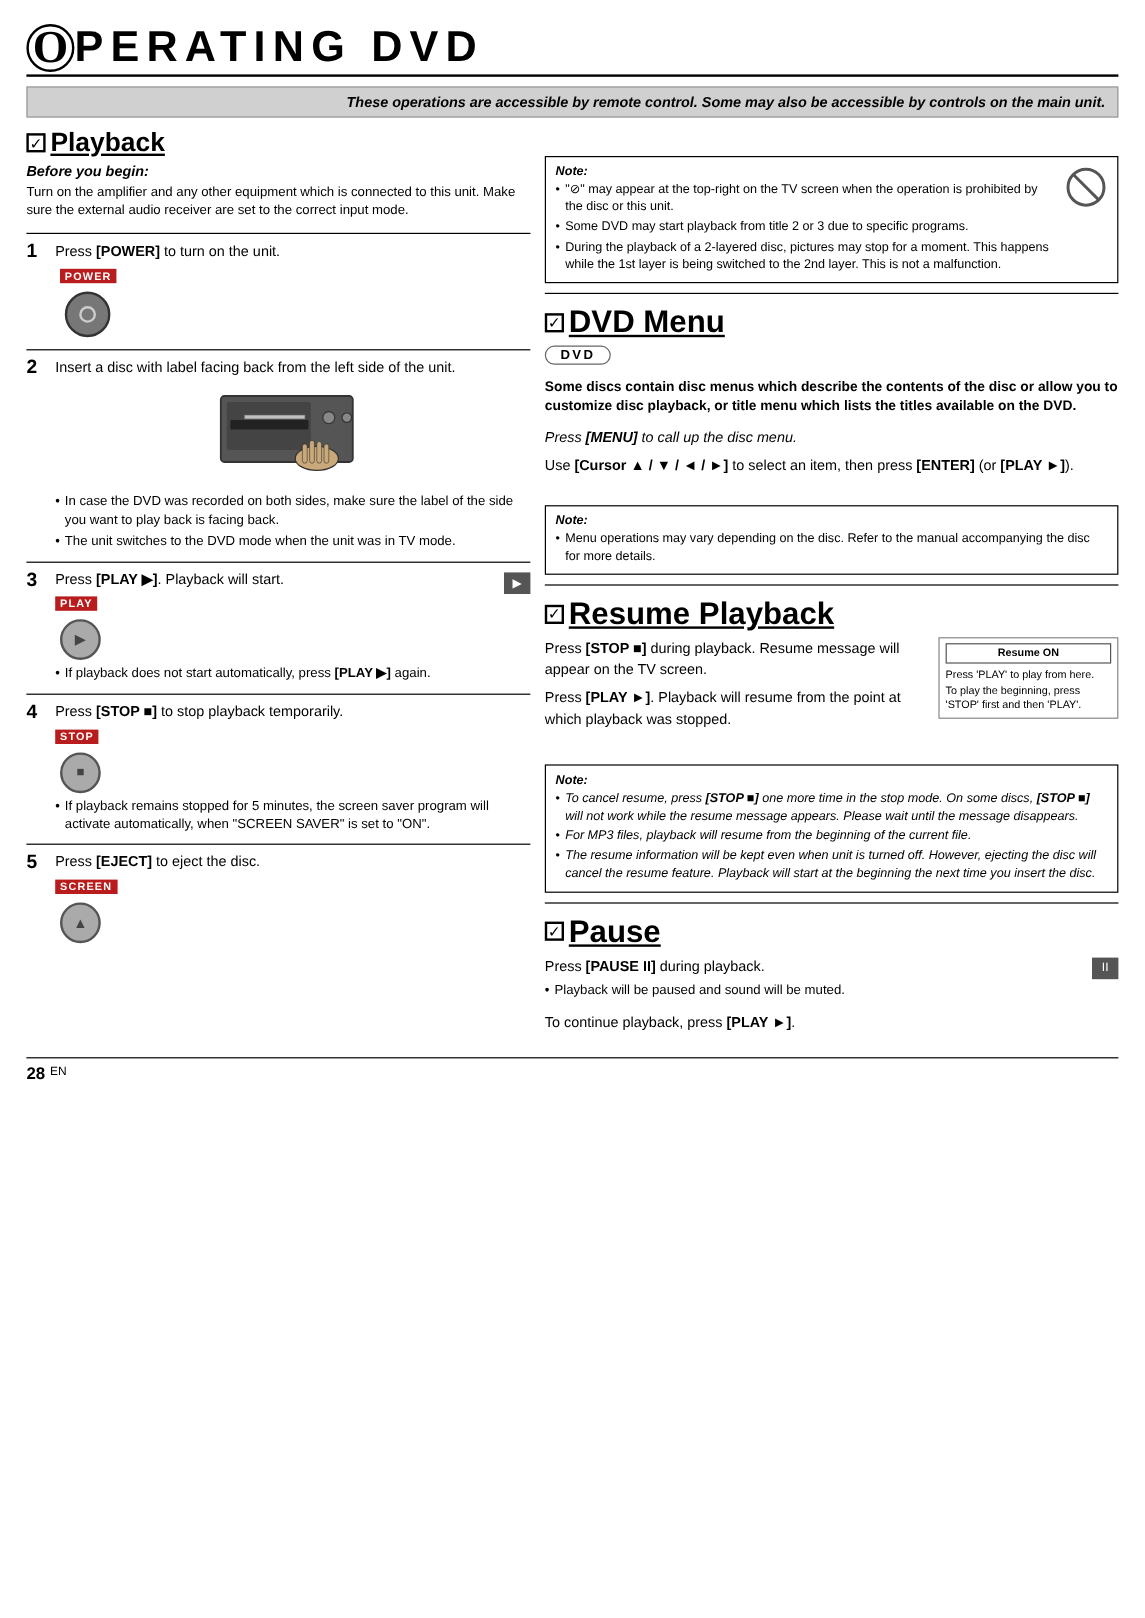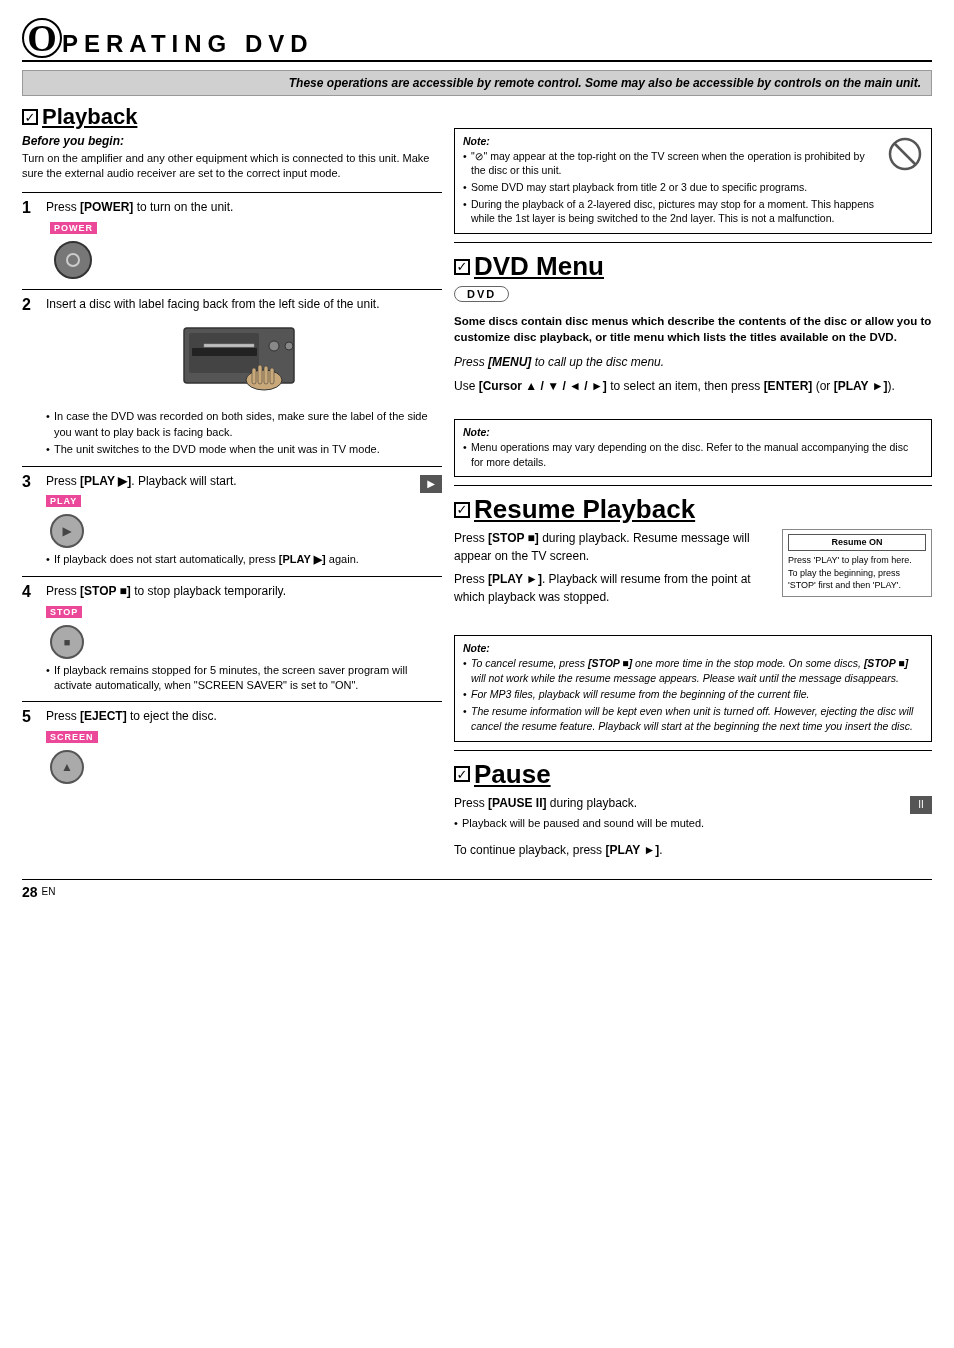--- a/index.html
+++ b/index.html
@@ -29,21 +29,21 @@
       border-radius: 50%;
       width: 40px;
       height: 40px;
       display: flex;
       align-items: center;
       justify-content: center;
       margin-right: 0;
       line-height: 1;
     }
     .page-header-title {
-      font-size: 24px;
+      font-size: 36px;
       font-weight: bold;
       letter-spacing: 6px;
       text-transform: uppercase;
       font-family: Arial, Helvetica, sans-serif;
     }
 
     
     .top-banner {
       background: #d0d0d0;
       border: 1px solid #999;
@@ -131,21 +131,21 @@
     }
     .step-text {
       font-size: 12px;
       margin-bottom: 4px;
       line-height: 1.4;
     }
 
     
     .btn-label {
       display: inline-block;
-      background: #ec4899;
+      background: #b91c1c;
       color: #fff;
       font-size: 9px;
       font-weight: bold;
       padding: 1px 4px;
       letter-spacing: 1px;
       margin-bottom: 3px;
     }
 
     
     .btn-circle {

